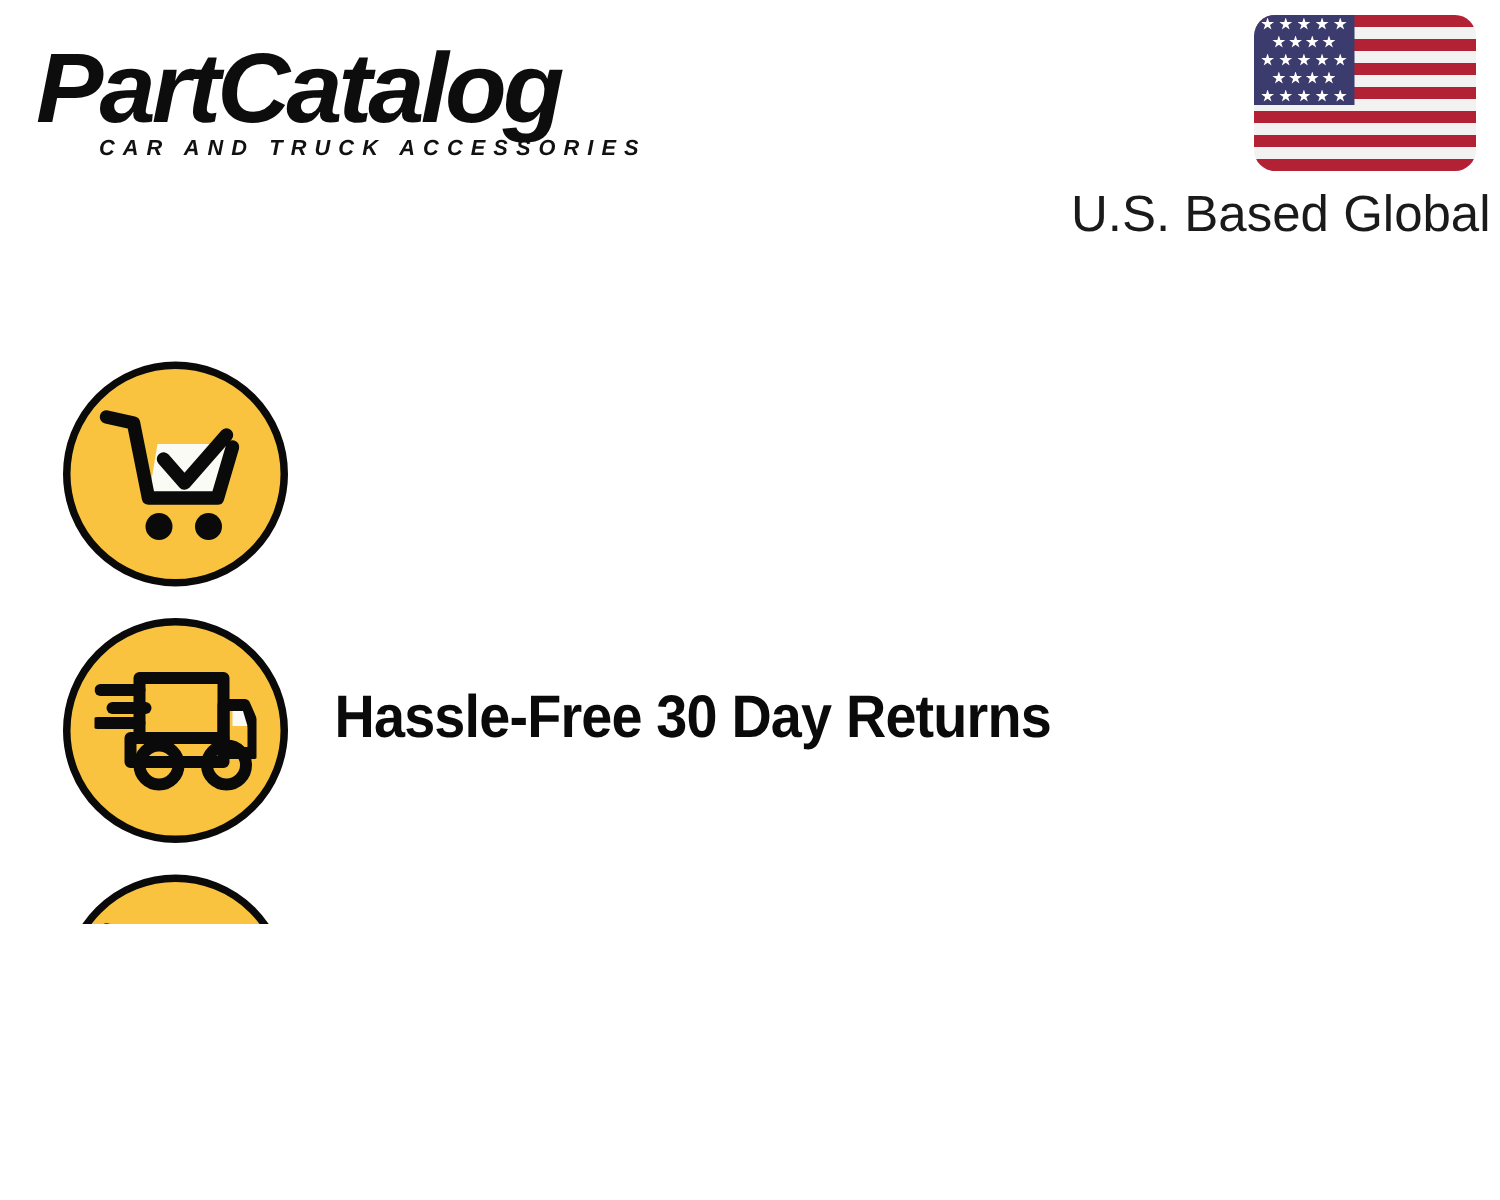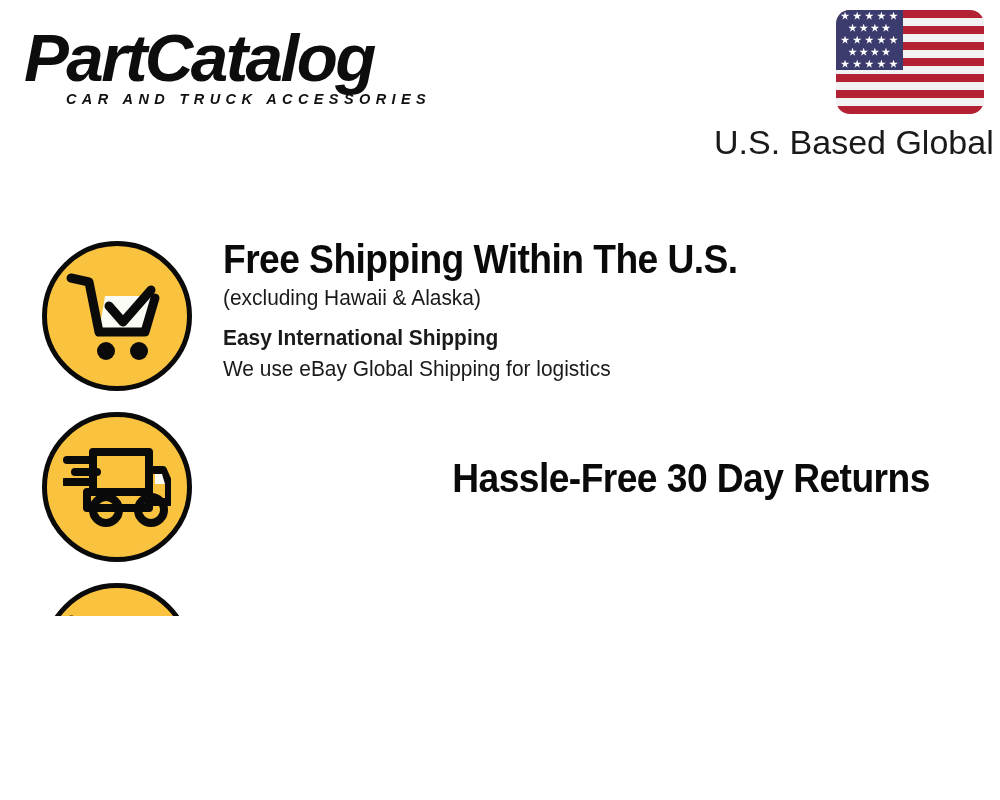--- a/index.html
+++ b/index.html
@@ -166,21 +166,21 @@
     color: #1a1a1a;
     transform: scaleX(0.95);
     transform-origin: left center;
     white-space: nowrap;
   }
   .feature-sub.bold { font-weight: 700; margin-top: 10px; }
   .feature-sub.normal { margin-top: 1px; }
 
   
   .row-1 .feature-text { top: 4px; }
-  .row-2 .feature-text { top: 52px; text-align: right; }
+  .row-2 .feature-text { top: 52px; }
   .row-3 .feature-text { top: 52px; }
 </style>
 </head>
 <body>
 
 <div id="banner">
 
   <div class="brand-logo">
     <div class="brand-wordmark">PartCatalog</div>
     <div class="brand-tagline">CAR AND TRUCK ACCESSORIES</div>
@@ -246,26 +246,20 @@
 
     <div class="feature-row row-1">
       <div class="icon-badge">
         <svg width="104" height="92" viewBox="0 0 104 92" fill="none" aria-hidden="true">
           <path d="M40 26 L88 26 L78 62 L34 62 Z" fill="#fbfbf5"></path>
           <path d="M6 8 L24 12 L34 62 L80 62 L90 28" stroke="#0a0a0a" stroke-width="9" stroke-linecap="round" stroke-linejoin="round" fill="none"></path>
           <path d="M44 36 L58 52 L86 20" stroke="#0a0a0a" stroke-width="9" stroke-linecap="round" stroke-linejoin="round" fill="none"></path>
           <circle cx="41" cy="81" r="9" fill="#0a0a0a"></circle>
           <circle cx="74" cy="81" r="9" fill="#0a0a0a"></circle>
         </svg>
-      </div>
-      <div class="feature-text">
-        <div class="feature-title">Free Shipping Within The U.S.</div>
-        <div class="feature-sub normal">(excluding Hawaii &amp; Alaska)</div>
-        <div class="feature-sub bold">Easy International Shipping</div>
-        <div class="feature-sub normal">We use eBay Global Shipping for logistics</div>
       </div>
     </div>
 
     <div class="feature-row row-2">
       <div class="icon-badge">
         <svg width="108" height="82" viewBox="0 0 108 82" fill="none" aria-hidden="true">
           <rect x="30" y="6" width="56" height="40" stroke="#0a0a0a" stroke-width="8" fill="none" stroke-linejoin="round"></rect>
           <path d="M86 24 L100 24 L106 38 L106 56 L86 56 Z" stroke="#0a0a0a" stroke-width="8" fill="none" stroke-linejoin="round"></path>
           <path d="M92 28 L99 28 L102 38 L92 38 Z" fill="#fbfbf5"></path>
           <path d="M24 46 L86 46 L86 62 L24 62 Z" stroke="#0a0a0a" stroke-width="8" fill="none" stroke-linejoin="round"></path>

